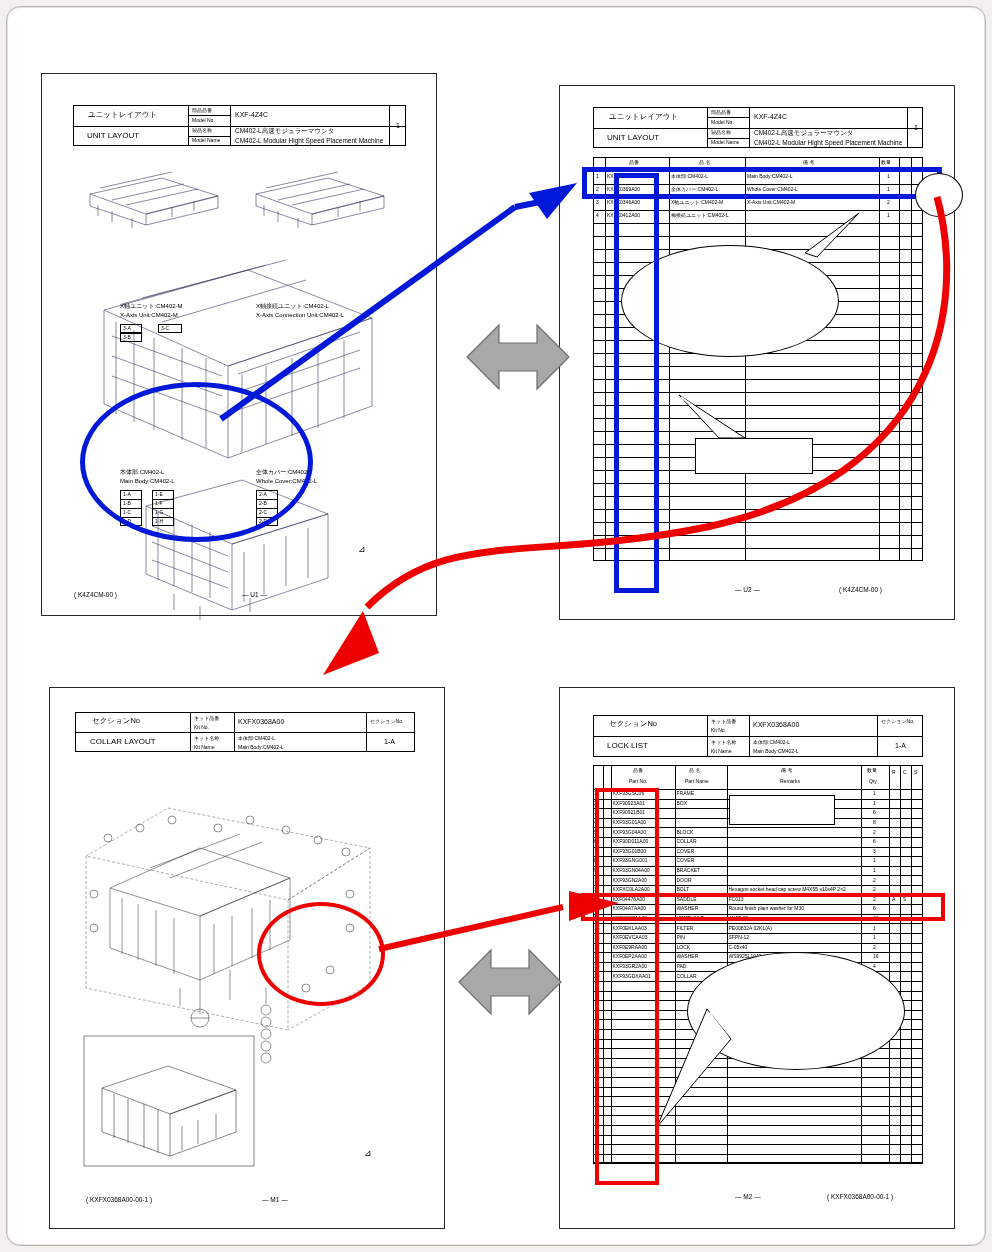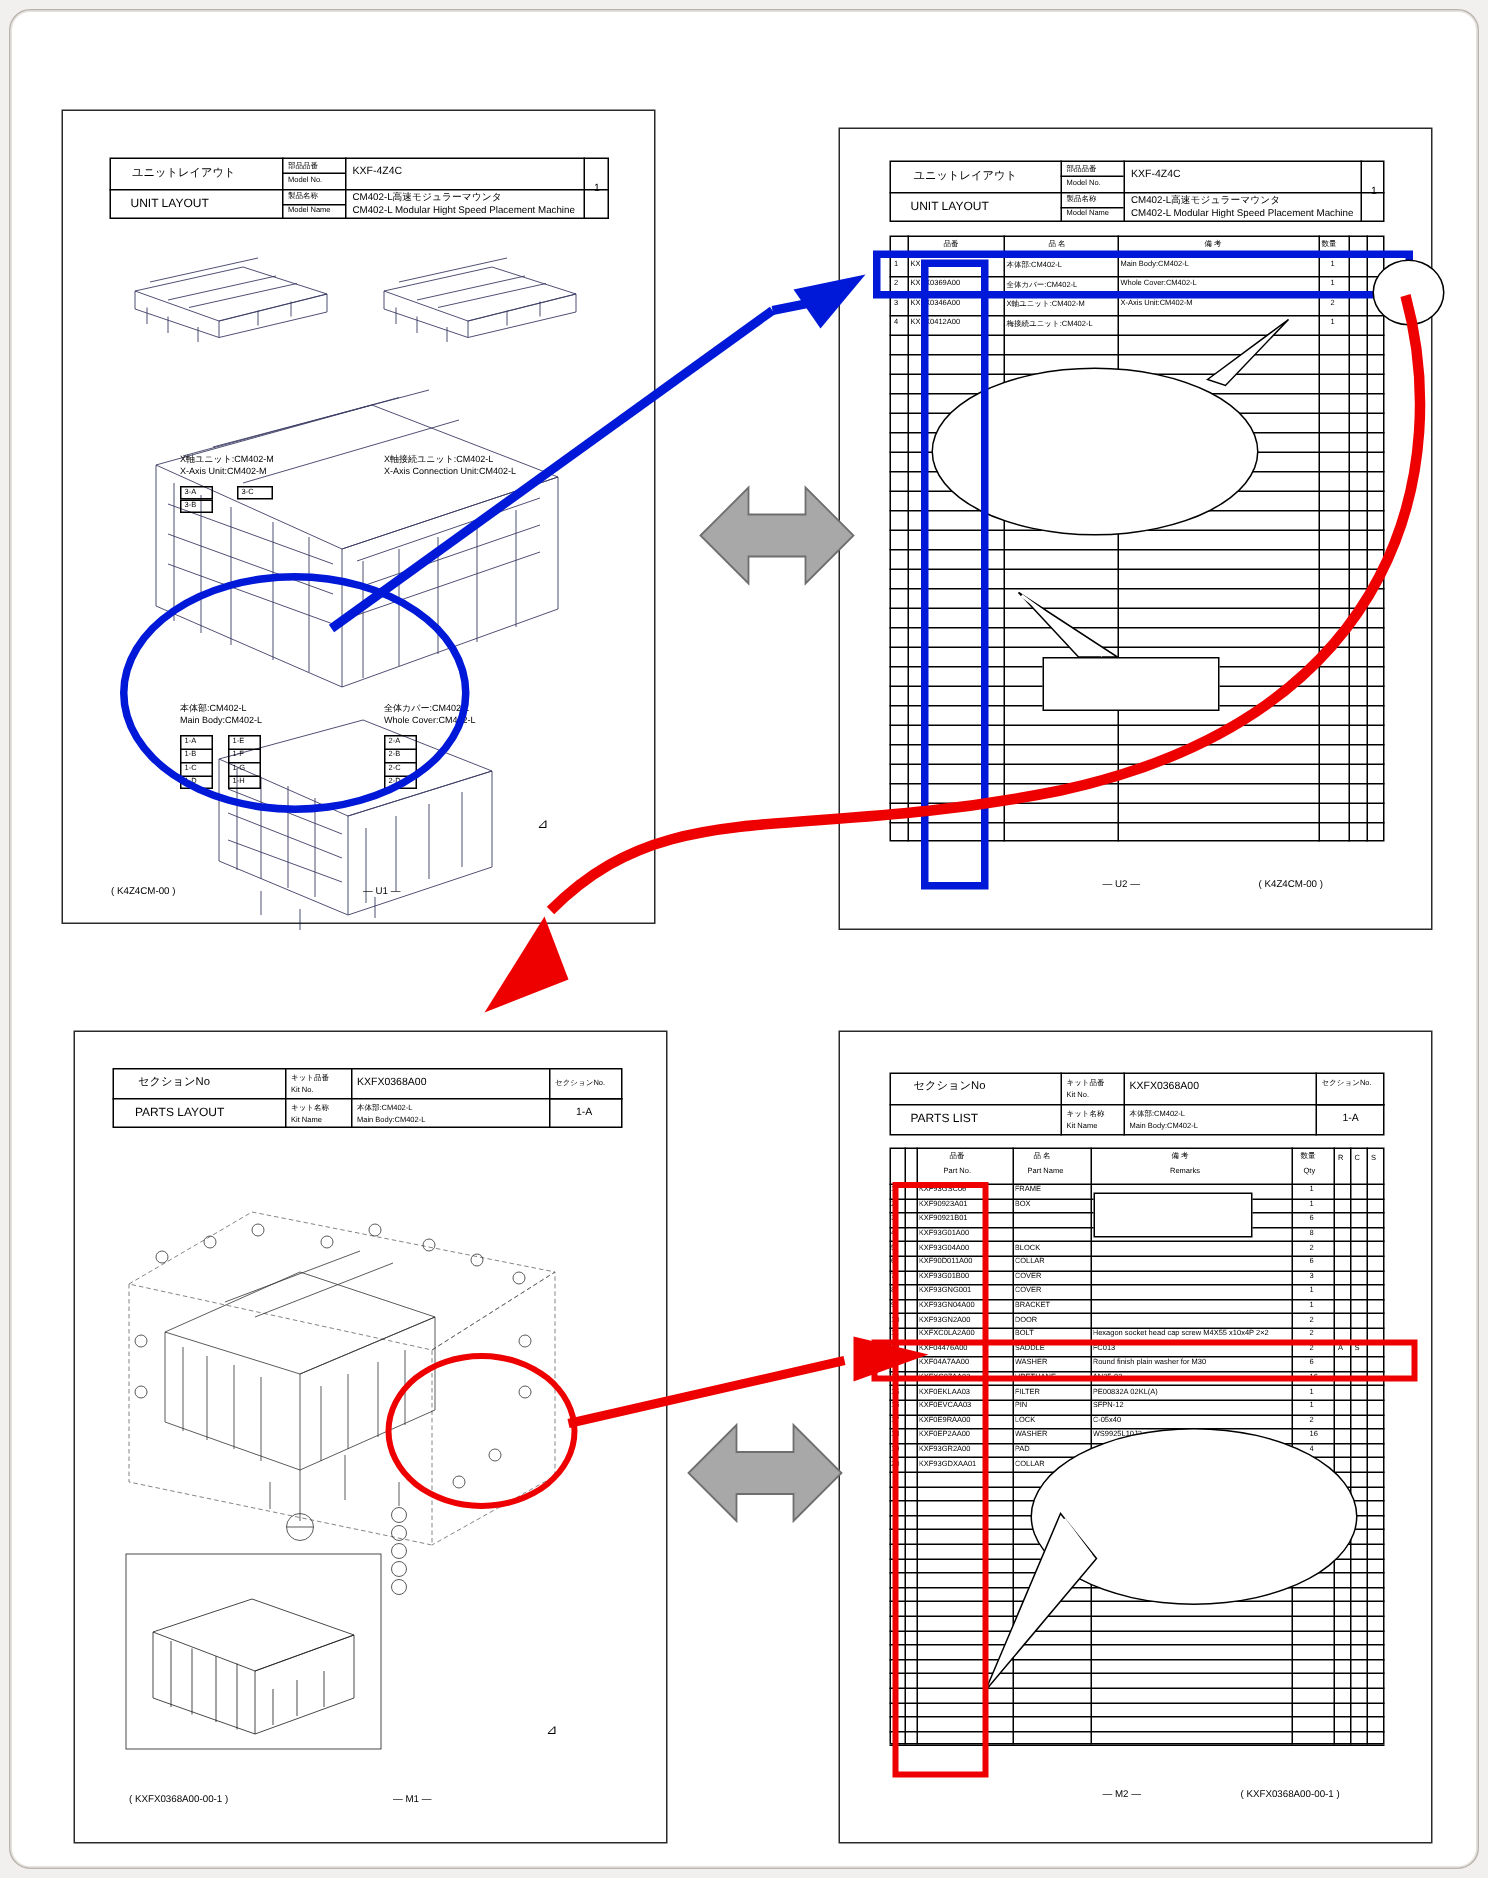--- a/index.html
+++ b/index.html
@@ -239,21 +239,21 @@
     <div class="callout" style="left:908px;top:166px;width:46px;height:42px;border:1px solid #000;background:#fff;"></div>
 
     <div class="sheet" style="left:42px;top:680px;width:394px;height:540px;">
       <div class="ttl-box" style="left:25px;top:24px;width:340px;height:40px;"></div>
       <div class="vline" style="left:140px;top:24px;height:40px;"></div>
       <div class="vline" style="left:184px;top:24px;height:40px;"></div>
       <div class="vline" style="left:316px;top:24px;height:40px;"></div>
       <div class="hline" style="left:25px;top:44px;width:340px;"></div>
       <div class="hline" style="left:316px;top:44px;width:49px;"></div>
       <div class="lbl" style="left:42px;top:28px;font-size:7.5px;">セクションNo</div>
-      <div class="lbl" style="left:40px;top:49px;font-size:8px;">PARTS LAYOUT</div>
+      <div class="lbl" style="left:40px;top:49px;font-size:8px;">COLLAR LAYOUT</div>
       <div class="lblsm" style="left:144px;top:27px;">キット品番</div>
       <div class="lblsm" style="left:144px;top:36px;">Kit No.</div>
       <div class="lblsm" style="left:144px;top:47px;">キット名称</div>
       <div class="lblsm" style="left:144px;top:56px;">Kit Name</div>
       <div class="lbl" style="left:188px;top:30px;font-size:7px;">KXFX0368A00</div>
       <div class="lblsm" style="left:188px;top:47px;">本体部:CM402-L</div>
       <div class="lblsm" style="left:188px;top:56px;">Main Body:CM402-L</div>
       <div class="lblsm" style="left:320px;top:30px;">セクションNo.</div>
       <div class="lbl" style="left:334px;top:50px;font-size:7px;">1-A</div>
 
@@ -316,21 +316,21 @@
 
     <div class="sheet" style="left:552px;top:680px;width:394px;height:540px;"></div>
     <div style="position:absolute;left:552px;top:680px;width:394px;height:540px;">
       <div class="ttl-box" style="left:34px;top:28px;width:330px;height:42px;"></div>
       <div class="vline" style="left:148px;top:28px;height:42px;"></div>
       <div class="vline" style="left:190px;top:28px;height:42px;"></div>
       <div class="vline" style="left:318px;top:28px;height:42px;"></div>
       <div class="hline" style="left:34px;top:49px;width:330px;"></div>
       <div class="hline" style="left:318px;top:49px;width:46px;"></div>
       <div class="lbl" style="left:50px;top:32px;font-size:7.5px;">セクションNo</div>
-      <div class="lbl" style="left:48px;top:54px;font-size:8px;">PARTS LIST</div>
+      <div class="lbl" style="left:48px;top:54px;font-size:8px;">LOCK LIST</div>
       <div class="lblsm" style="left:152px;top:31px;">キット品番</div>
       <div class="lblsm" style="left:152px;top:40px;">Kit No.</div>
       <div class="lblsm" style="left:152px;top:52px;">キット名称</div>
       <div class="lblsm" style="left:152px;top:61px;">Kit Name</div>
       <div class="lbl" style="left:194px;top:34px;font-size:7px;">KXFX0368A00</div>
       <div class="lblsm" style="left:194px;top:52px;">本体部:CM402-L</div>
       <div class="lblsm" style="left:194px;top:61px;">Main Body:CM402-L</div>
       <div class="lblsm" style="left:322px;top:31px;">セクションNo.</div>
       <div class="lbl" style="left:336px;top:55px;font-size:7px;">1-A</div>
 

